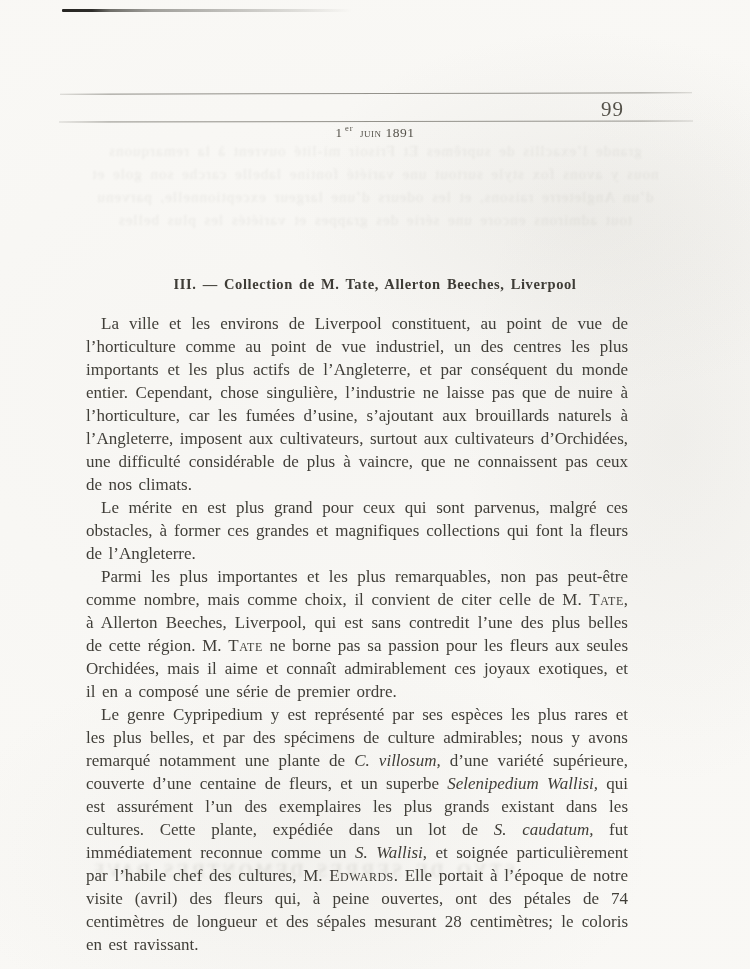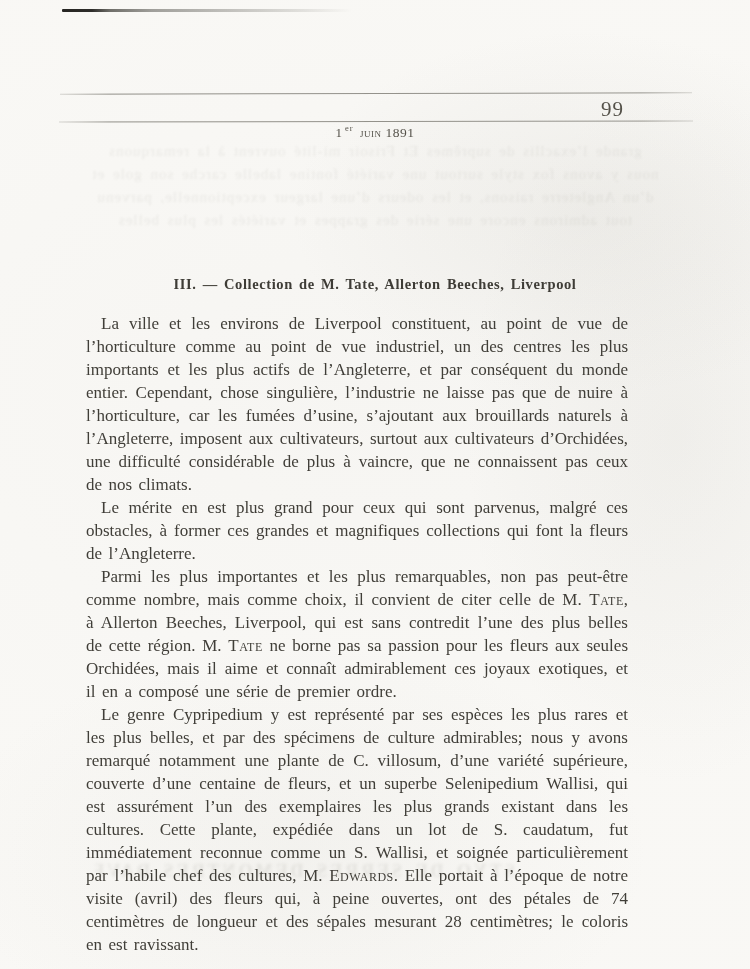--- a/index.html
+++ b/index.html
@@ -49,21 +49,21 @@
     position:absolute;top:276px;left:0;width:100%;text-align:center;
     font-size:14.5px;font-weight:700;color:#3e3c36;letter-spacing:.6px;word-spacing:2px;
   }
   
   .body-text{
     position:absolute;top:312px;left:86px;width:542px;
     font-size:17px;line-height:23px;color:#403e38;
     text-align:justify;word-spacing:2.2px;
   }
   .body-text p{margin:0;text-indent:15px;}
-  .i{}
+  .i{font-style:italic;}
   .sc{font-variant:small-caps;letter-spacing:.5px;}
   
   .bleed{
     position:absolute;left:70px;width:610px;
     transform:scaleX(-1);
     filter:blur(1.1px);
     color:#6d6b60;opacity:.10;
     font-size:15px;letter-spacing:1px;word-spacing:3px;
     white-space:nowrap;overflow:hidden;
     pointer-events:none;text-align:center;

